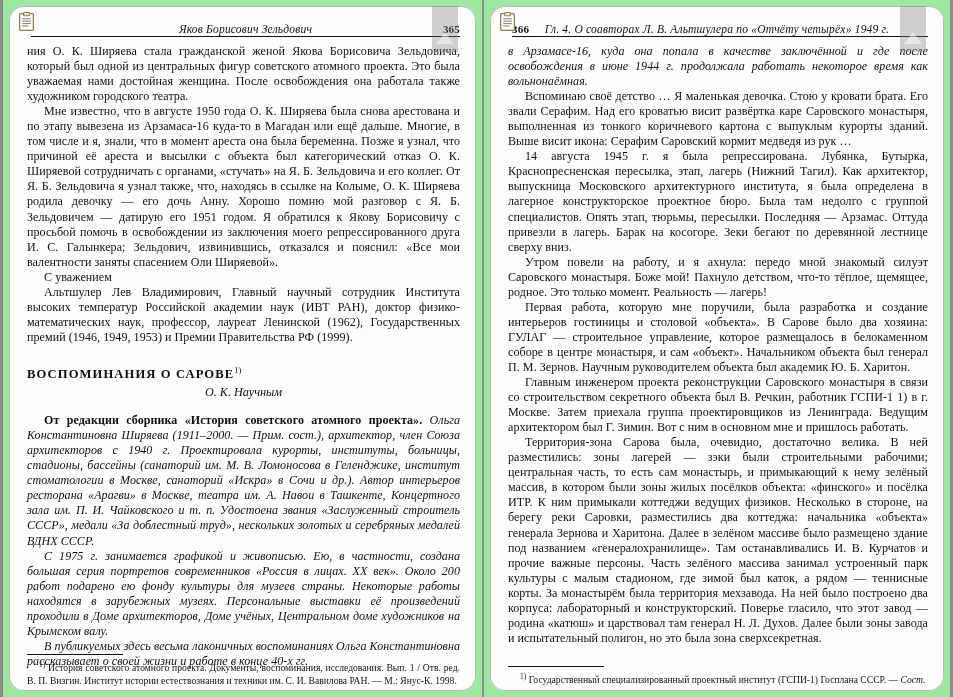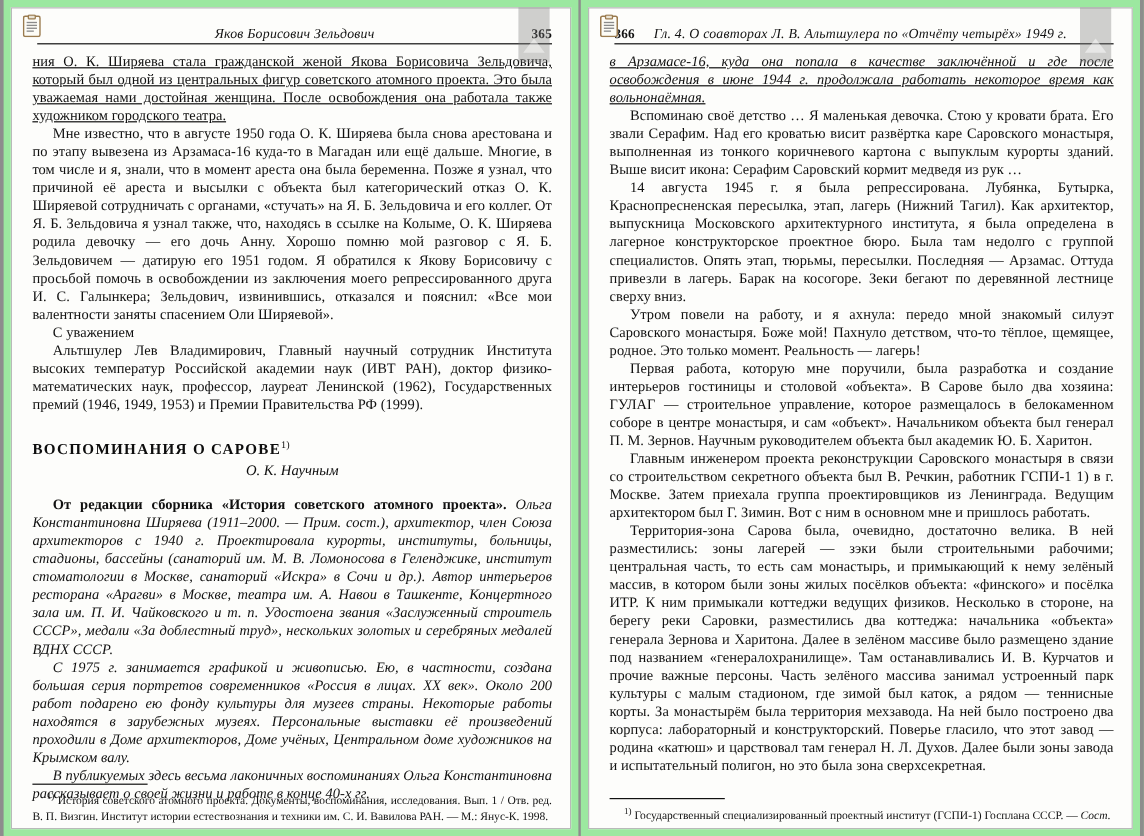--- a/index.html
+++ b/index.html
@@ -36,20 +36,21 @@
 
   .page-sheet {
     position: relative;
     width: 100%;
     height: 100%;
     background: #fdfdfb;
     box-sizing: border-box;
     padding: 7px 14px 8px 14px;
     overflow: hidden;
     box-shadow: 0 0 0 1px #b9b9b9 inset;
+    border-radius: 15px;
   }
 
   
   .clipboard-icon {
     position: absolute;
     top: 6px;
     left: 10px;
     width: 15px;
     height: 19px;
     z-index: 5;
@@ -105,21 +106,21 @@
   p.par {
     margin: 0;
     font-size: 12.05px;
     line-height: 15.05px;
     text-align: justify;
     text-indent: 17px;
     text-justify: inter-word;
     color: #101010;
     letter-spacing: .05px;
   }
-  p.par.noindent { text-indent: 0; text-decoration: underline; }
+  p.par.noindent { text-indent: 0; }
   p.par.ital {
     font-style: italic;
   }
   p.par.bold-lead b { font-weight: 700; font-style: normal; }
 
   .section-title {
     text-align: left;
     font-weight: 700;
     font-size: 12.6px;
     letter-spacing: 1.1px;

